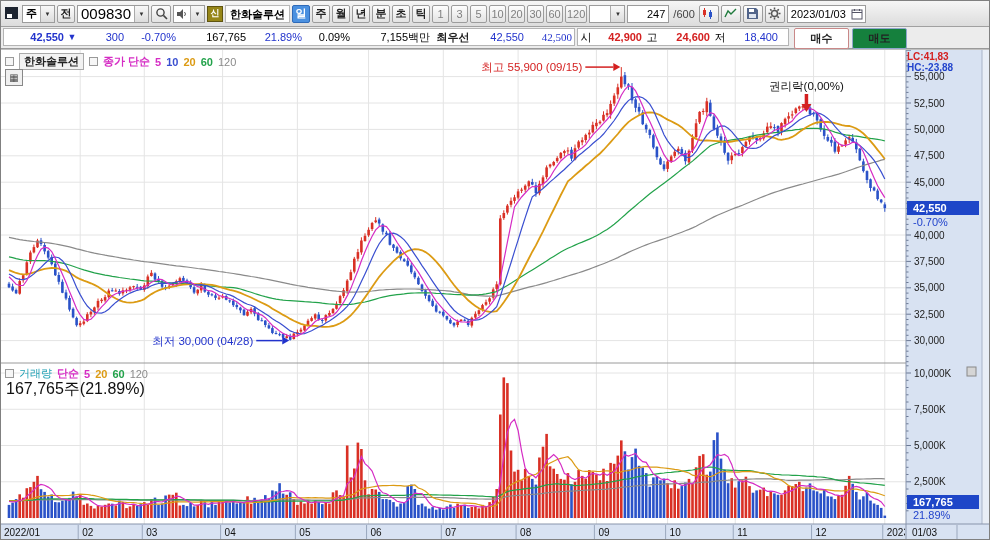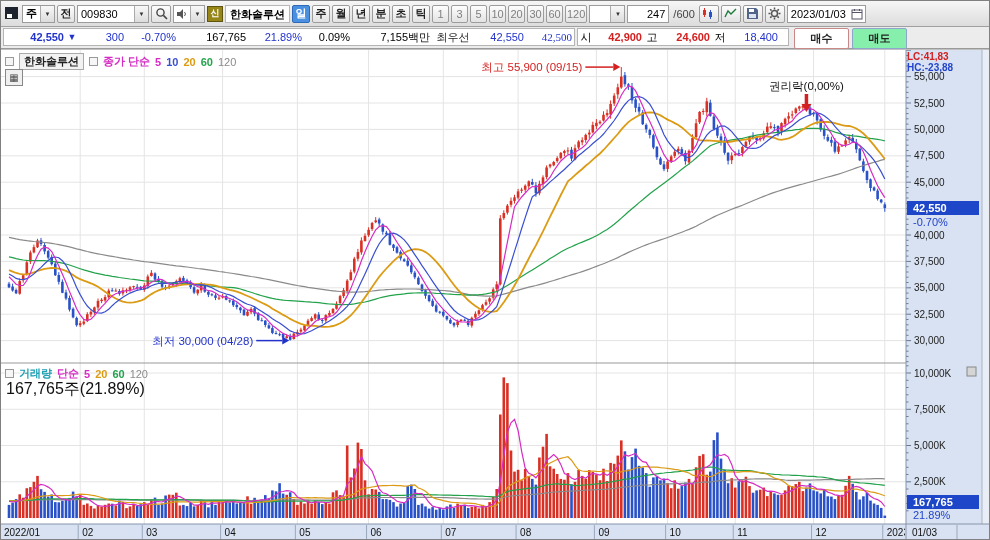--- a/index.html
+++ b/index.html
@@ -12,49 +12,49 @@
   .tbtn{height:18px;min-width:18px;box-sizing:border-box;display:flex;align-items:center;justify-content:center;
         border:1px solid #9c9c9c;background:linear-gradient(#fdfdfd,#e3e3e3);font-size:11px;font-weight:bold;
         color:#222;border-radius:2px;padding:0 2px;cursor:default;}
   .tbtn.num{font-weight:normal;color:#808080;min-width:17px;padding:0 1px;}
   .tbtn.sel{background:#4a90e0;color:#fff;border-color:#2f6ab8;}
   .tbtn.iconb{min-width:20px;}
   .combo{display:flex;align-items:center;border:1px solid #9c9c9c;background:#fff;height:18px;box-sizing:border-box;}
   .combo .cval{padding:0 3px;font-weight:bold;}
   .arrowbox{width:13px;height:16px;display:flex;align-items:center;justify-content:center;
             background:linear-gradient(#f8f8f8,#dcdcdc);border-left:1px solid #aaa;font-size:6px;color:#333;}
-  .code-input{width:50px;height:16px;border:0;outline:0;font-size:11px;padding:0 3px;font-family:inherit;}
+  .code-input{width:50px;height:16px;border:0;outline:0;font-size:15px;padding:0 3px;font-family:inherit;}
   .cnt-input{width:34px;height:16px;border:1px solid #9c9c9c;font-size:11px;text-align:right;padding:0 3px;font-family:inherit;}
   .badge{width:14px;height:14px;background:#968618;border:1px solid #5f5410;color:#fff;font-size:9px;font-weight:bold;
          display:flex;align-items:center;justify-content:center;}
   .stock-name{font-weight:bold;padding:0 4px;border:1px solid #b8b8b8;background:#fdfdfd;height:16px;line-height:16px;}
   .tb-label{color:#444;padding:0 2px;}
   .win-icon{width:16px;height:15px;display:inline-flex;}
   
   #infobar{position:absolute;left:0;top:26px;width:990px;height:22px;background:#ececec;border-bottom:1px solid #9a9a9a;box-sizing:border-box;}
   .ibox{position:absolute;top:1px;height:18px;background:#fff;border:1px solid #b4b4b4;box-sizing:border-box;
         display:flex;align-items:center;font-size:11px;}
   .ibox span{display:inline-block;}
   .rt{text-align:right;}  .ct{text-align:center;}
   .blue{color:#2233cc;}  .red{color:#d42020;font-weight:bold;}
   .b{font-weight:bold;}
   .ibtn{position:absolute;top:1px;height:19px;width:53px;font-size:11px;font-weight:bold;color:#222;
         display:flex;align-items:center;justify-content:center;border-radius:2px;cursor:default;}
   .buy{left:793px;background:#ffffff;border:1px solid #c98888;}
-  .sell{left:851px;background:#86efac;border:1px solid #8fa6cc;}
+  .sell{left:851px;background:#15803d;border:1px solid #8fa6cc;}
   
   #chart-area{position:absolute;left:0;top:48px;width:990px;height:492px;}
   #chart-svg{display:block;}
   .ov{position:absolute;font-size:11px;display:flex;align-items:center;gap:5px;}
   .sq{width:7px;height:7px;border:1px solid #999;background:#f6f6f6;display:inline-block;}
   .name-box{border:1px solid #aaa;background:#f2f2f2;padding:0 4px;height:15px;line-height:15px;font-weight:bold;color:#222;}
   #grid-btn{position:absolute;left:4px;top:20px;width:16px;height:15px;border:1px solid #888;background:#f0f0f0;
             font-size:10px;color:#444;display:flex;align-items:center;justify-content:center;}
   .lg-m{color:#d52cc4;font-weight:bold;} .lg-b{color:#3a4fd0;font-weight:bold;} .lg-o{color:#dc9b14;font-weight:bold;}
-  .lg-g{color:#22a24a;font-weight:bold;} .lg-gr{color:#8a8a8a;font-weight:bold;} .lg-t{color:#1fa0b4;font-weight:bold;}
+  .lg-g{color:#22a24a;font-weight:bold;} .lg-gr{color:#8a8a8a;font-weight:bold;} .lg-t{color:#1fa0b4;font-weight:normal;}
   #vol-summary{position:absolute;left:5px;top:330px;font-size:16px;color:#111;}
 </style>
 </head>
 <body>
 
 <div id="app">
 
   <div id="toolbar">
     <span class="win-icon">
       <svg width="16" height="15">
@@ -160,21 +160,21 @@
   <div id="infobar">
     <div class="ibox" style="left:2px;width:572px;">
       <span class="rt blue b" style="width:60px;">42,550</span>
       <span class="ct blue" style="width:16px;font-size:9px;">▼</span>
       <span class="rt blue" style="width:44px;">300</span>
       <span class="rt blue" style="width:52px;">-0.70%</span>
       <span class="rt" style="width:70px;">167,765</span>
       <span class="rt blue" style="width:56px;">21.89%</span>
       <span class="rt" style="width:48px;">0.09%</span>
       <span class="rt" style="width:80px;">7,155백만</span>
-      <span class="ct" style="width:46px;color:#222;">최우선</span>
+      <span class="ct" style="width:46px;color:#222;font-weight:bold;">최우선</span>
       <span class="rt blue" style="width:48px;">42,550</span>
       <span class="rt blue" style="width:48px;font-family:Liberation Serif, serif;">42,500</span>
     </div>
     <div class="ibox" style="left:576px;width:212px;">
       <span class="ct" style="width:16px;">시</span>
       <span class="rt red" style="width:48px;">42,900</span>
       <span class="ct" style="width:20px;">고</span>
       <span class="rt red" style="width:48px;">24,600</span>
       <span class="ct" style="width:20px;">저</span>
       <span class="rt blue" style="width:48px;">18,400</span>

